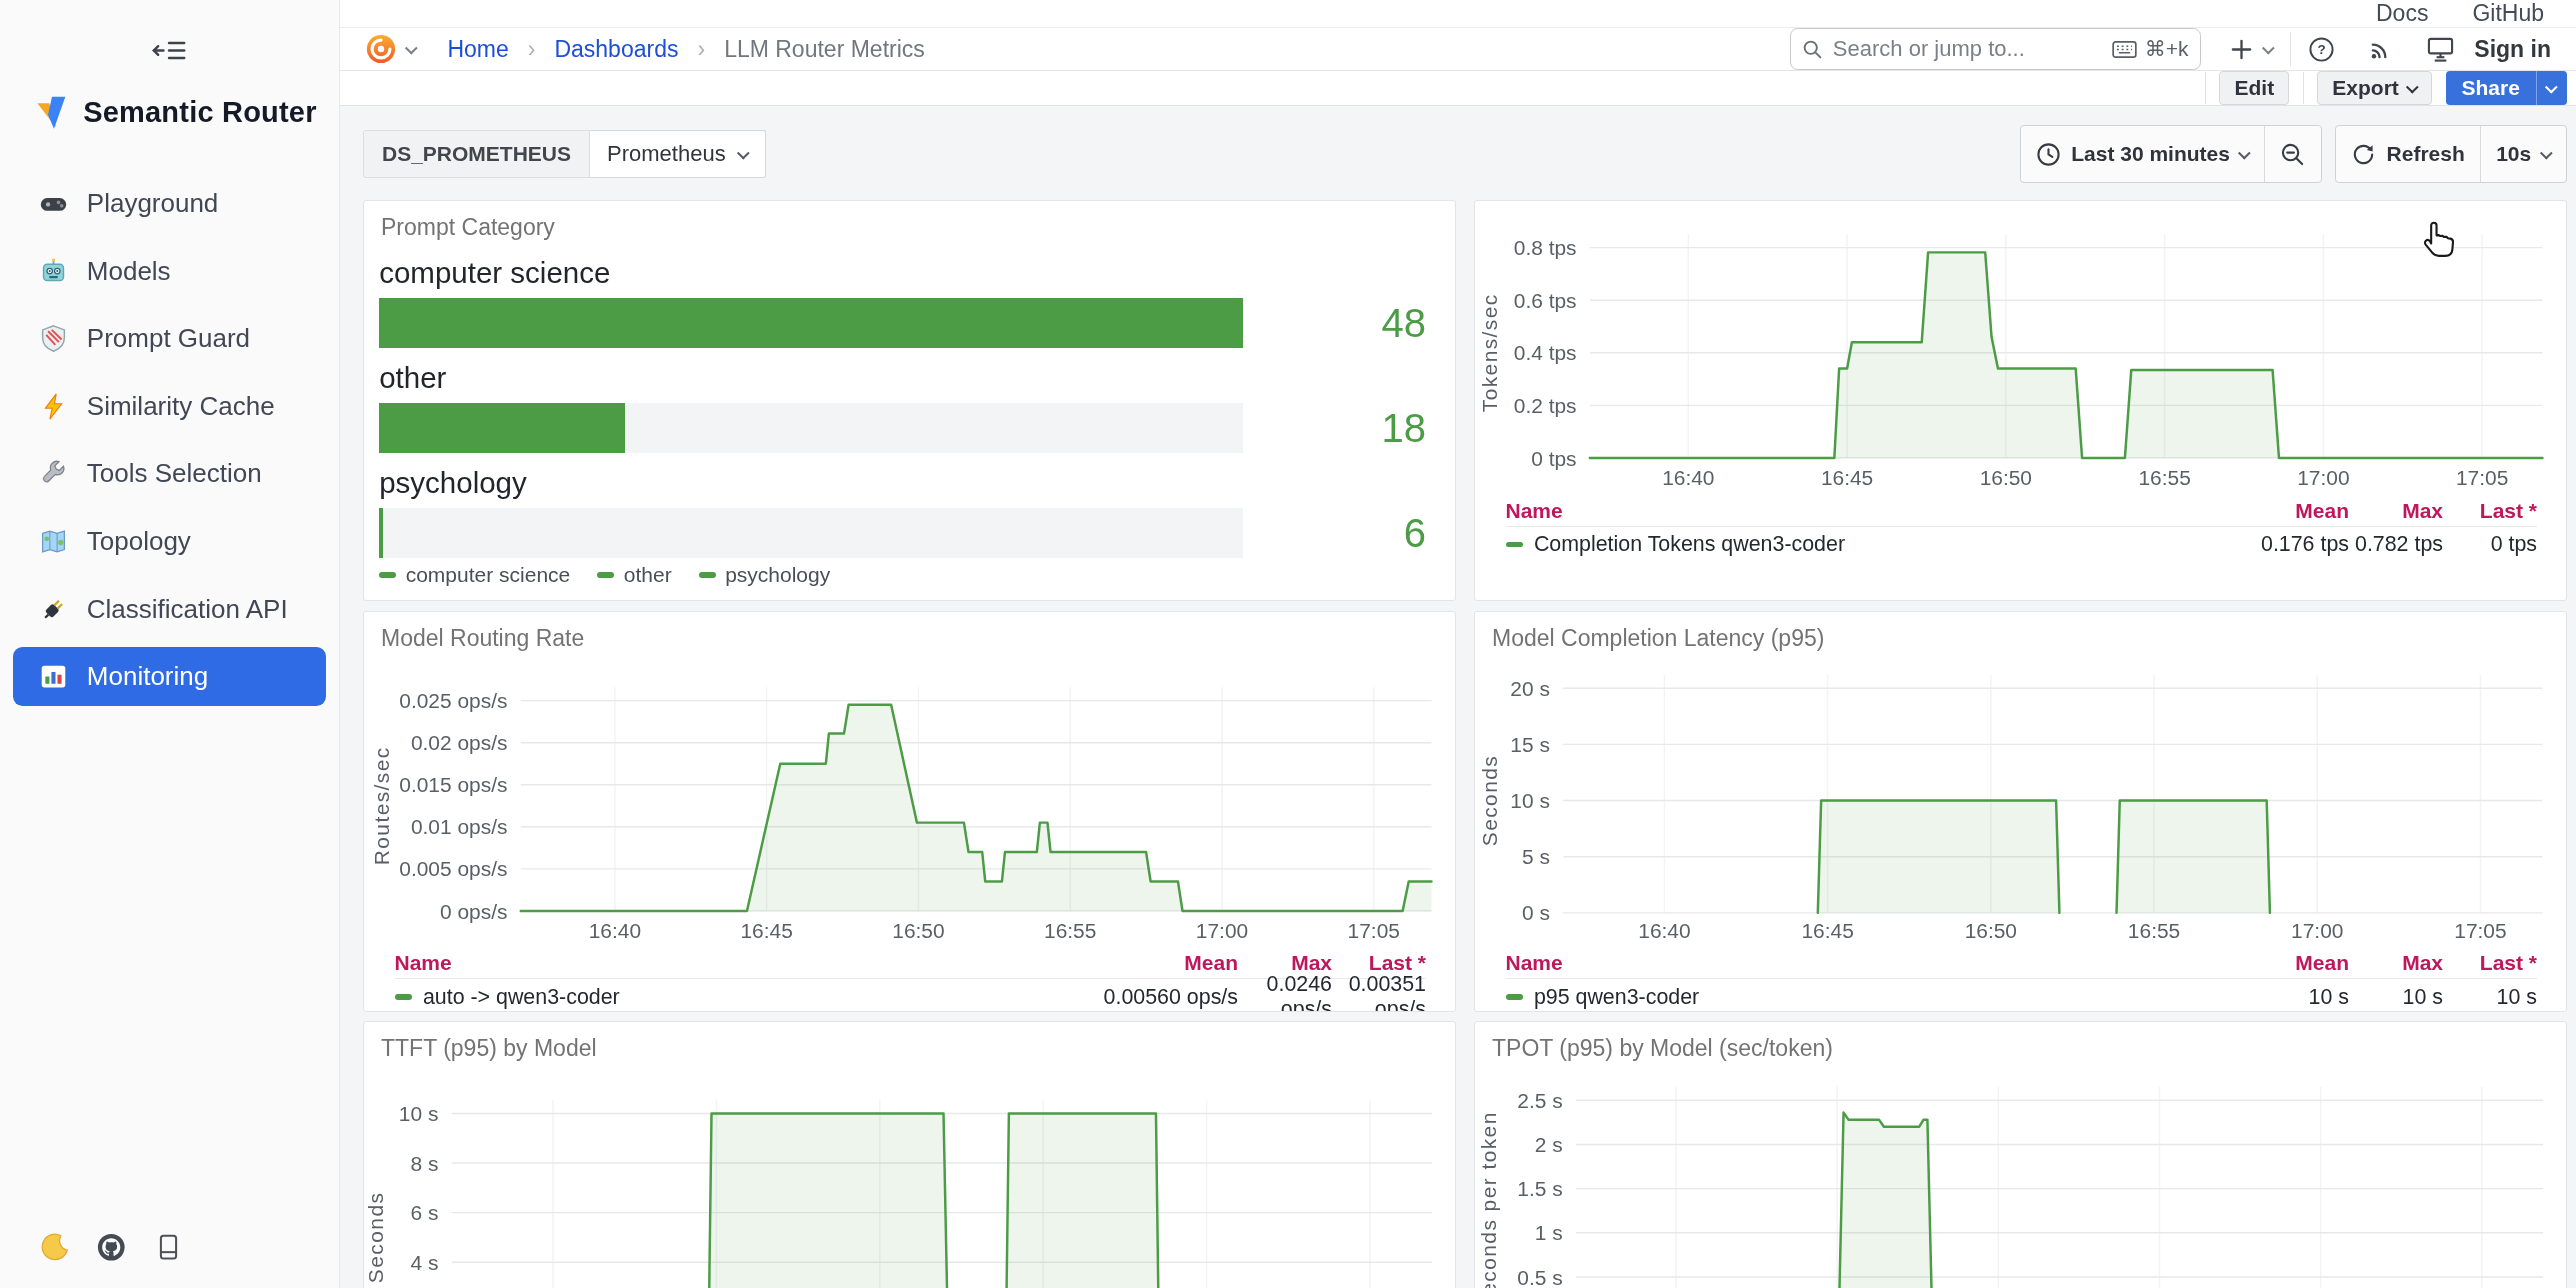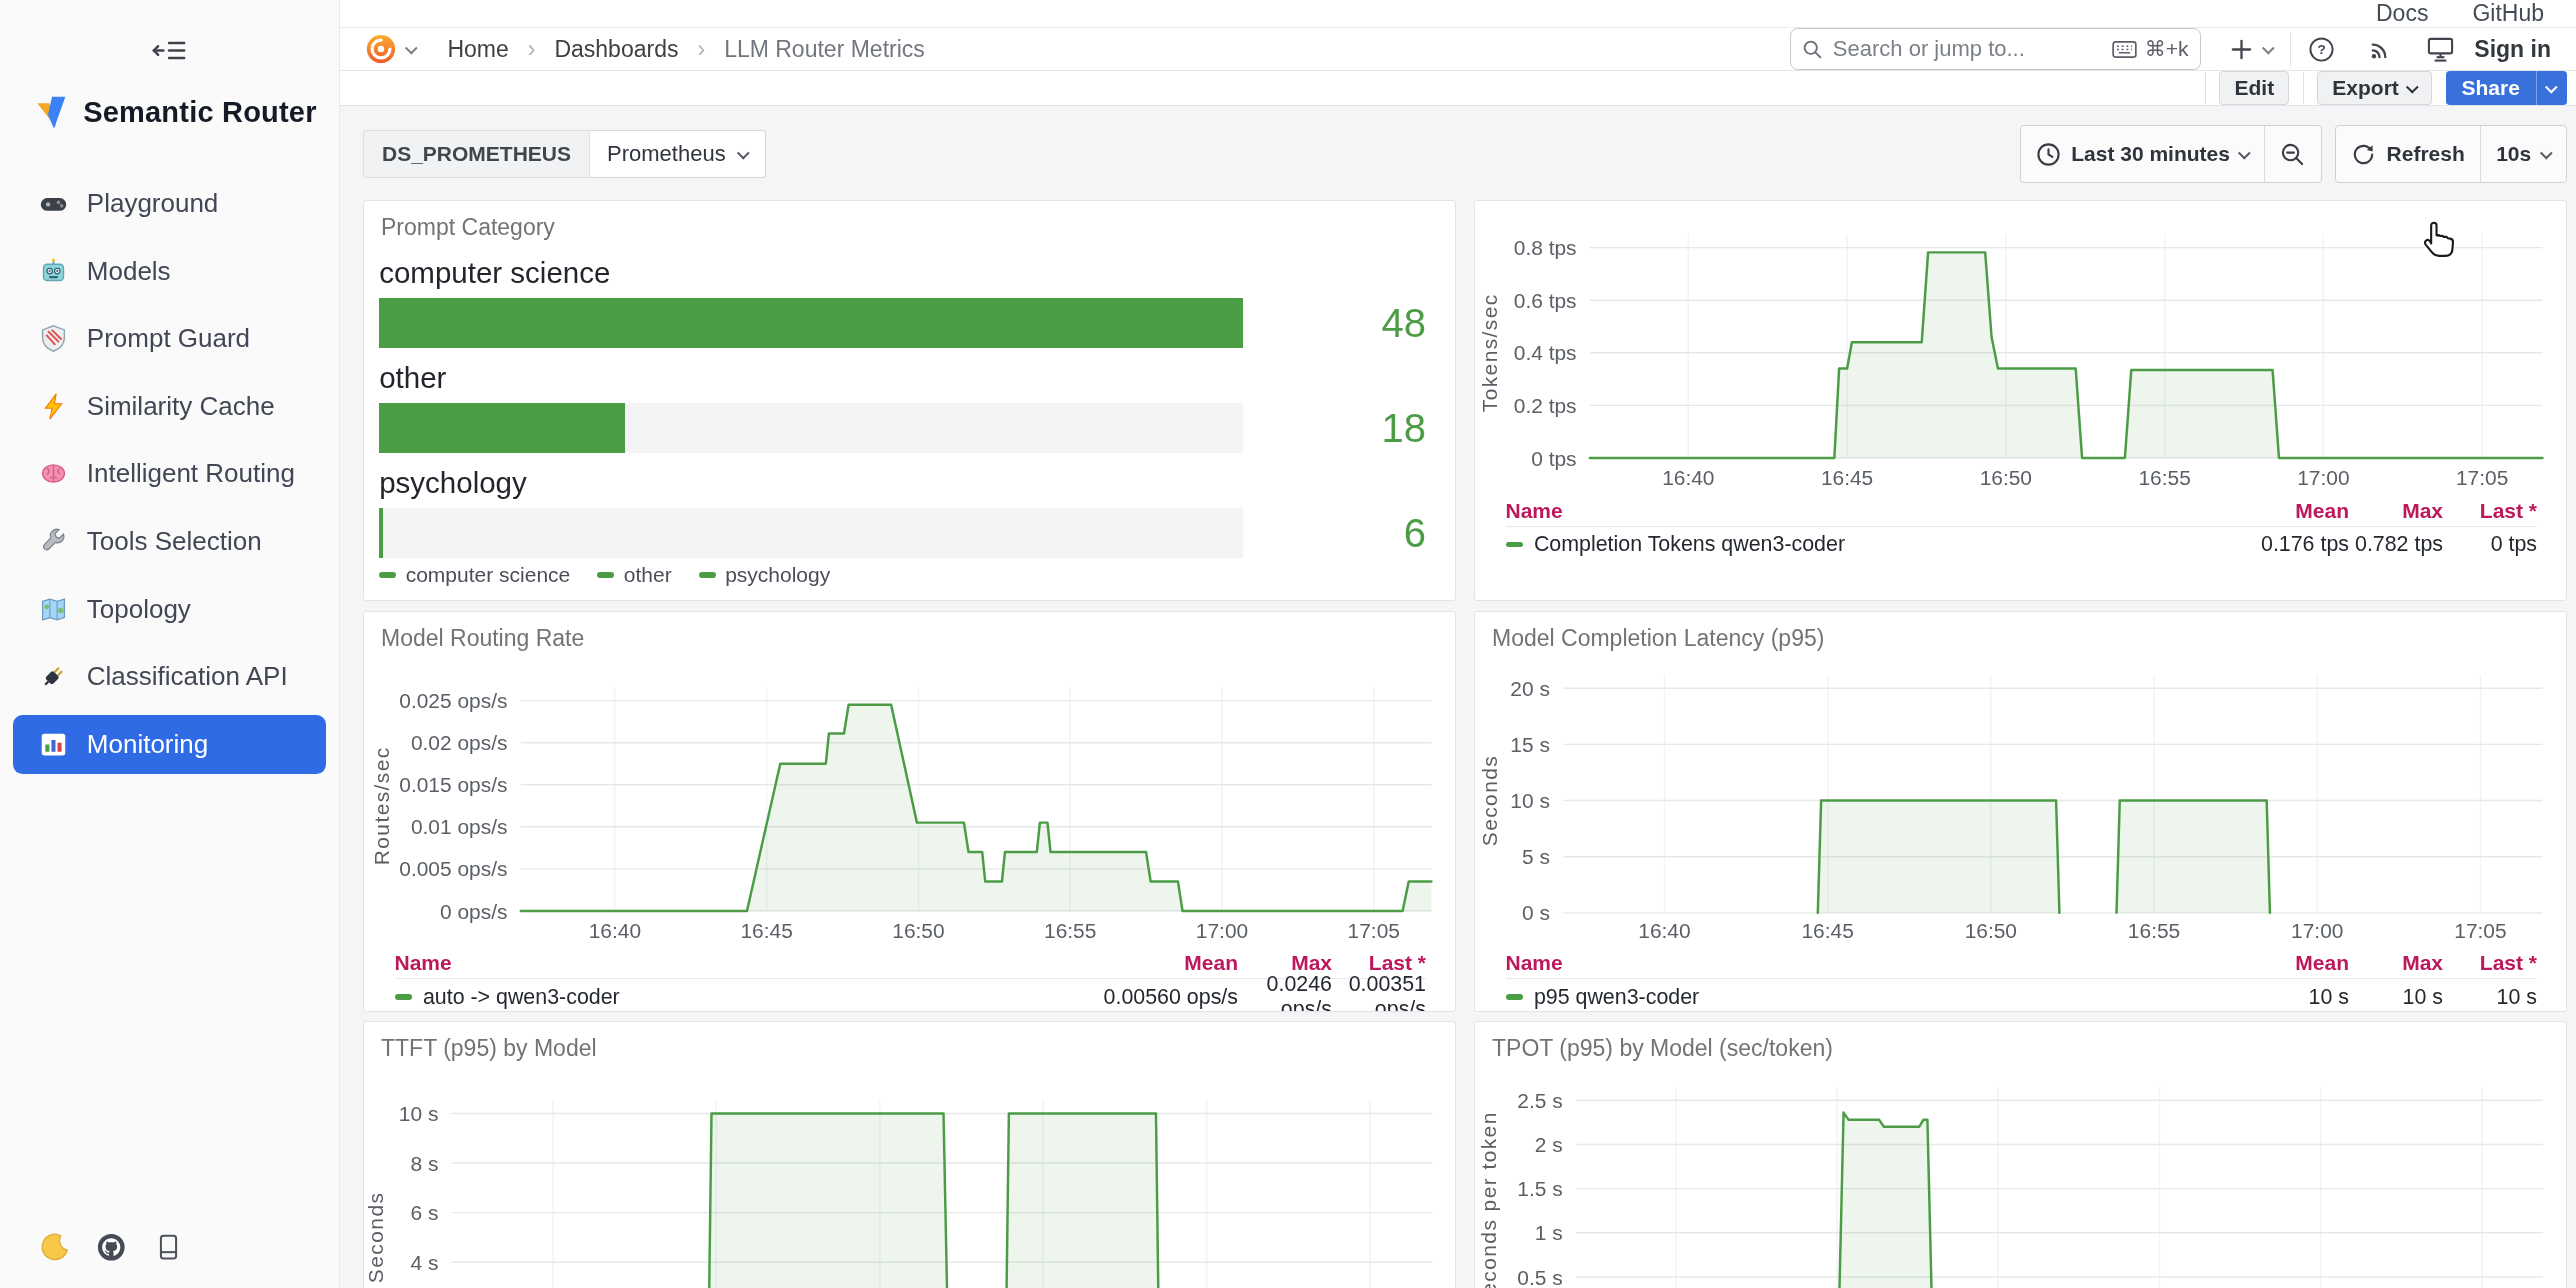--- a/index.html
+++ b/index.html
@@ -25,21 +25,21 @@
   .side-footer .fbtn { width:32px; height:32px; display:flex; align-items:center; justify-content:center; cursor:pointer; }
 
   
   .main { flex:1; display:flex; flex-direction:column; min-width:0; }
   .topbar { height:76px; background:#fff; border-bottom:1px solid #EBECEE; display:flex;
     align-items:center; justify-content:flex-end; gap:44px; padding-right:32px; }
   .topbar a { font-size:23px; color:#444B56; text-decoration:none; cursor:pointer; }
 
   .gheader { height:60px; background:#fff; border-bottom:1px solid #E4E5E7; display:flex;
     align-items:center; padding:0 25px; gap:9.5px; }
-  .crumb { font-size:23px; color:#404040; white-space:nowrap; cursor:pointer; }
+  .crumb { font-size:23px; color:#1d4ed8; white-space:nowrap; cursor:pointer; }
   .crumb.current { color:#72767E; cursor:default; }
   .crumb-sep { color:#AEB2B8; font-size:23px; margin:0 9.5px; }
   .spacer { flex:1; }
   .searchbox { width:411px; height:42px; border:1.9px solid #C6C8CC; border-radius:7.6px;
     display:flex; align-items:center; padding:0 11.4px; gap:9.5px; background:#fff; }
   .searchbox .ph { font-size:22px; color:#7B8087; flex:1; white-space:nowrap; }
   .kbd-hint { display:flex; align-items:center; gap:7.6px; color:#5A5E66; font-size:21px; white-space:nowrap; }
   .hicon { display:flex; align-items:center; justify-content:center; color:#40454E; cursor:pointer; }
   .vdiv { width:1px; height:34px; background:#E2E3E6; margin:0 7.6px; }
   .signin { font-size:23px; font-weight:700; color:#33383F; margin-left:9.5px; white-space:nowrap; cursor:pointer; }
@@ -161,29 +161,20 @@
         </span>
         <span class="nlabel">Prompt Guard</span>
       </div>
       <div class="nav-item">
         <span class="nicon">
           <svg width="29" height="29" viewBox="0 0 32 32">
               <polygon points="19,2 7,18 14.5,18 12,30 25,13 17,13" fill="#FFC107" stroke="#F57C00" stroke-width="1.2"></polygon>
             </svg>
         </span>
         <span class="nlabel">Similarity Cache</span>
-      </div>
-      <div class="nav-item">
-        <span class="nicon">
-          <svg width="29" height="29" viewBox="0 0 32 32">
-              <ellipse cx="16" cy="16" rx="12" ry="9.5" fill="#F291B2" stroke="#D85E8C" stroke-width="1.6"></ellipse>
-              <path d="M16 7 V25 M9 10 Q13 13 9 17 M23 10 Q19 13 23 17 M12 21 Q16 19 20 21" fill="none" stroke="#D85E8C" stroke-width="1.6"></path>
-            </svg>
-        </span>
-        <span class="nlabel">Intelligent Routing</span>
       </div>
       <div class="nav-item">
         <span class="nicon">
           <svg width="29" height="29" viewBox="0 0 32 32">
               <path d="M27 8 a7 7 0 0 1 -9 9 L11 24 a3.4 3.4 0 1 1 -4.8 -4.8 L13 12 a7 7 0 0 1 9 -9 l-4.6 4.6 1.6 3.4 3.4 1.6 Z" fill="#B8BDC4" stroke="#7D838C" stroke-width="1.4"></path>
             </svg>
         </span>
         <span class="nlabel">Tools Selection</span>
       </div>
       <div class="nav-item">

